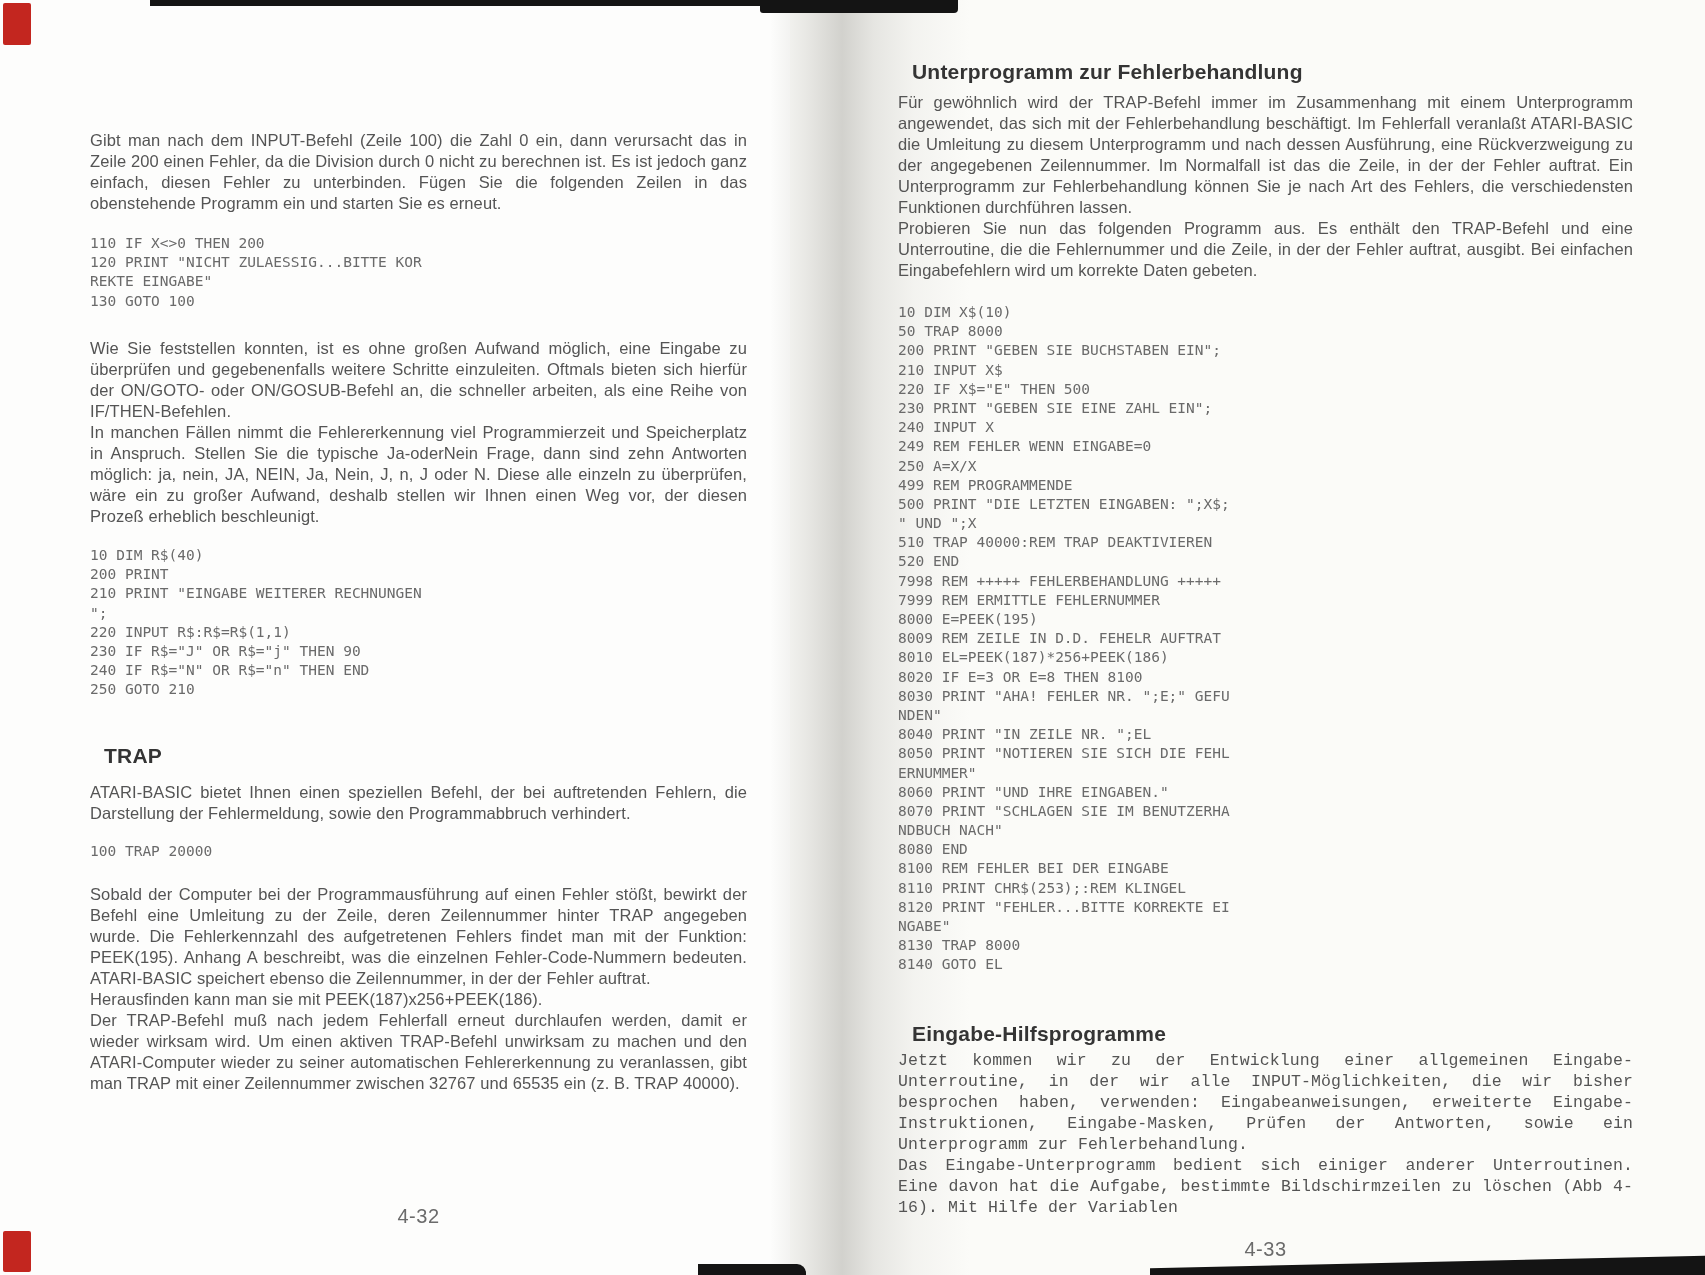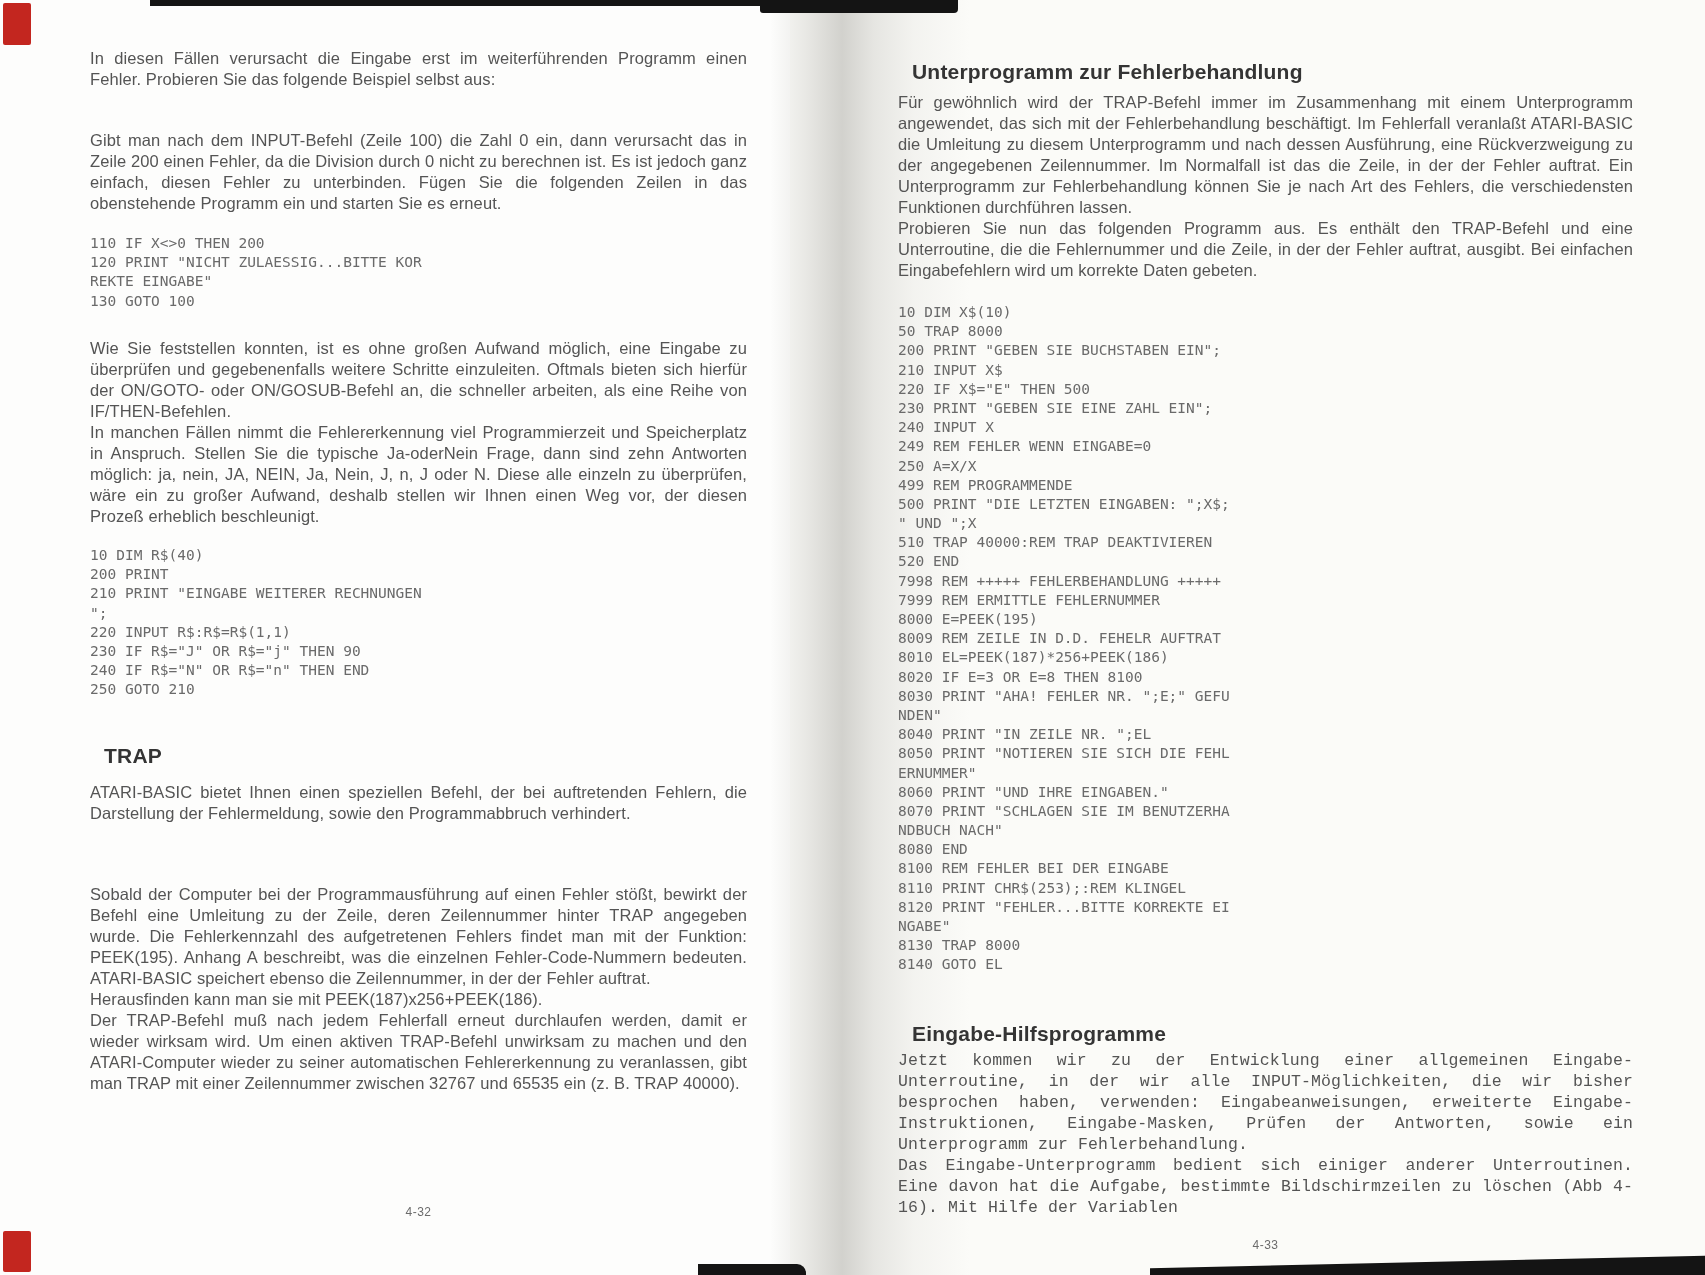--- a/index.html
+++ b/index.html
@@ -63,21 +63,21 @@
     letter-spacing:0px;white-space:pre;
   }
   .code .code-line{height:19.2px;}
 
   .heading{
     font-size:21px;font-weight:700;color:#343434;
     letter-spacing:0.2px;margin:14px;
   }
 
   .pagenum{
-    font-size:12px;color:#6b6b6b;text-align:center;letter-spacing:0.5px;
+    font-size:20px;color:#6b6b6b;text-align:center;letter-spacing:0.5px;
   }
 
   
   #lp-p1{top:48px;}
   #lp-p2{top:130px;}
   #lp-code1{top:234px;}
   #lp-p3p4{top:338px;}
   #lp-code2{top:546px;}
   #lp-h-trap{top:730px;}
   #lp-p5{top:782px;}
@@ -102,43 +102,41 @@
   <div class="page page-right"></div>
 
   <div class="gutter"></div>
   <div class="edge edge-top"></div>
   <div class="edge edge-gutter-top"></div>
   <div class="edge edge-gutter-bottom"></div>
   <div class="edge edge-bottom-right"></div>
   <div class="red-mark red-mark-top"></div>
   <div class="red-mark red-mark-bottom"></div>
 
-  <div class="col col-left" id="lp-p1">
-    <p class="para">In diesen Fällen verursacht die Eingabe erst im weiterführenden Programm einen Fehler. Probieren Sie das folgende Beispiel selbst aus:</p>
-  </div>
 
   <div class="col col-left" id="lp-p2">
     <p class="para">Gibt man nach dem INPUT-Befehl (Zeile 100) die Zahl 0 ein, dann verursacht das in Zeile 200 einen Fehler, da die Division durch 0 nicht zu berechnen ist. Es ist jedoch ganz einfach, diesen Fehler zu unterbinden. Fügen Sie die folgenden Zeilen in das obenstehende Programm ein und starten Sie es erneut.</p>
   </div>
 
   <div class="col col-left code" id="lp-code1"><div class="code-line">110 IF X&lt;&gt;0 THEN 200</div><div class="code-line">120 PRINT "NICHT ZULAESSIG...BITTE KOR</div><div class="code-line">REKTE EINGABE"</div><div class="code-line">130 GOTO 100</div></div>
 
   <div class="col col-left para-block" id="lp-p3p4">
     <p class="para">Wie Sie feststellen konnten, ist es ohne großen Aufwand möglich, eine Eingabe zu überprüfen und gegebenenfalls weitere Schritte einzuleiten. Oftmals bieten sich hierfür der ON/GOTO- oder ON/GOSUB-Befehl an, die schneller arbeiten, als eine Reihe von IF/THEN-Befehlen.</p>
     <p class="para">In manchen Fällen nimmt die Fehlererkennung viel Programmierzeit und Speicherplatz in Anspruch. Stellen Sie die typische Ja-oderNein Frage, dann sind zehn Antworten möglich: ja, nein, JA, NEIN, Ja, Nein, J, n, J oder N. Diese alle einzeln zu überprüfen, wäre ein zu großer Aufwand, deshalb stellen wir Ihnen einen Weg vor, der diesen Prozeß erheblich beschleunigt.</p>
   </div>
 
   <div class="col col-left code" id="lp-code2"><div class="code-line">10 DIM R$(40)</div><div class="code-line">200 PRINT</div><div class="code-line">210 PRINT "EINGABE WEITERER RECHNUNGEN</div><div class="code-line">";</div><div class="code-line">220 INPUT R$:R$=R$(1,1)</div><div class="code-line">230 IF R$="J" OR R$="j" THEN 90</div><div class="code-line">240 IF R$="N" OR R$="n" THEN END</div><div class="code-line">250 GOTO 210</div></div>
 
   <h2 class="col col-left heading" id="lp-h-trap">TRAP</h2>
 
   <div class="col col-left" id="lp-p5">
     <p class="para">ATARI-BASIC bietet Ihnen einen speziellen Befehl, der bei auftretenden Fehlern, die Darstellung der Fehlermeldung, sowie den Programmabbruch verhindert.</p>
   </div>
 
+  <div class="col col-left code" id="lp-code3"><div class="code-line">100 TRAP 20000</div></div>
 
   <div class="col col-left para-block" id="lp-p678">
     <p class="para">Sobald der Computer bei der Programmausführung auf einen Fehler stößt, bewirkt der Befehl eine Umleitung zu der Zeile, deren Zeilennummer hinter TRAP angegeben wurde. Die Fehlerkennzahl des aufgetretenen Fehlers findet man mit der Funktion: PEEK(195). Anhang A beschreibt, was die einzelnen Fehler-Code-Nummern bedeuten. ATARI-BASIC speichert ebenso die Zeilennummer, in der der Fehler auftrat.</p>
     <p class="para">Herausfinden kann man sie mit PEEK(187)x256+PEEK(186).</p>
     <p class="para">Der TRAP-Befehl muß nach jedem Fehlerfall erneut durchlaufen werden, damit er wieder wirksam wird. Um einen aktiven TRAP-Befehl unwirksam zu machen und den ATARI-Computer wieder zu seiner automatischen Fehlererkennung zu veranlassen, gibt man TRAP mit einer Zeilennummer zwischen 32767 und 65535 ein (z. B. TRAP 40000).</p>
   </div>
 
   <div class="col col-left pagenum" id="lp-pagenum">4-32</div>
 
   <h2 class="col col-right heading" id="rp-h1">Unterprogramm zur Fehlerbehandlung</h2>

